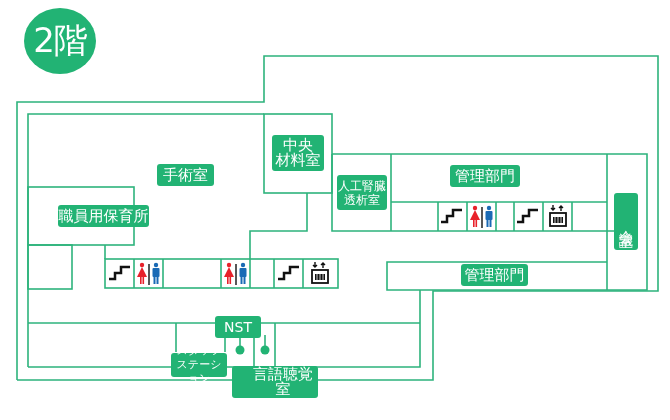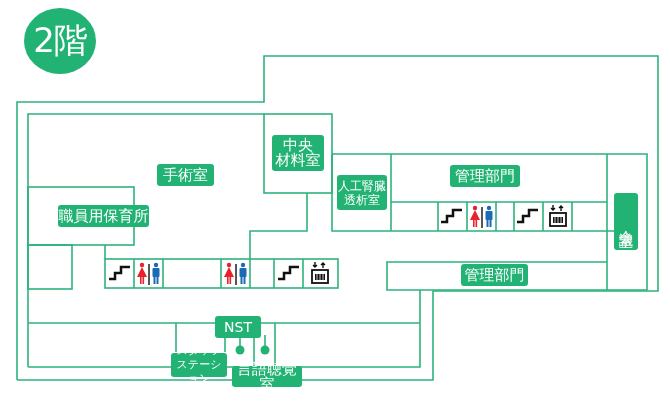--- a/index.html
+++ b/index.html
@@ -76,21 +76,21 @@
 材料室</div>
 <div class="room-label" style="left:337px;top:175px;width:50px;height:35px;font-size:12px;line-height:14px;">人工腎臓
 透析室</div>
 <div class="room-label" style="left:450px;top:165px;width:70px;height:22px;">管理部門</div>
 <div class="room-label" style="left:461px;top:264px;width:67px;height:22px;">管理部門</div>
 <div class="room-label vert" style="left:614px;top:193px;width:24px;height:57px;">会議室</div>
 <div class="room-label" style="left:34px;top:205px;width:91px;height:22px;margin-left:24px;">職員用保育所</div>
 <div class="room-label" style="left:215px;top:316px;width:46px;height:22px;font-size:14px;">NST</div>
 <div class="room-label" style="left:171px;top:353px;width:56px;height:24px;font-size:11px;line-height:14px;">スタッフ
 ステーション</div>
-<div class="room-label" style="left:232px;top:366px;width:70px;height:21px;">言語聴覚室</div>
+<div class="room-label" style="left:232px;top:366px;width:70px;height:32px;padding-left:16px;">言語聴覚室</div>
 
 <svg class="icon" style="left:108px;top:263px;" width="24" height="20" viewBox="0 0 24 20">
     <polyline points="1,16 7,16 7,10 13,10 13,4 22,4" stroke="#111" stroke-width="2.5" fill="none"></polyline>
   </svg>
 <svg class="icon" style="left:277px;top:263px;" width="24" height="20" viewBox="0 0 24 20">
     <polyline points="1,16 7,16 7,10 13,10 13,4 22,4" stroke="#111" stroke-width="2.5" fill="none"></polyline>
   </svg>
 <svg class="icon" style="left:440px;top:206px;" width="24" height="20" viewBox="0 0 24 20">
     <polyline points="1,16 7,16 7,10 13,10 13,4 22,4" stroke="#111" stroke-width="2.5" fill="none"></polyline>
   </svg>

